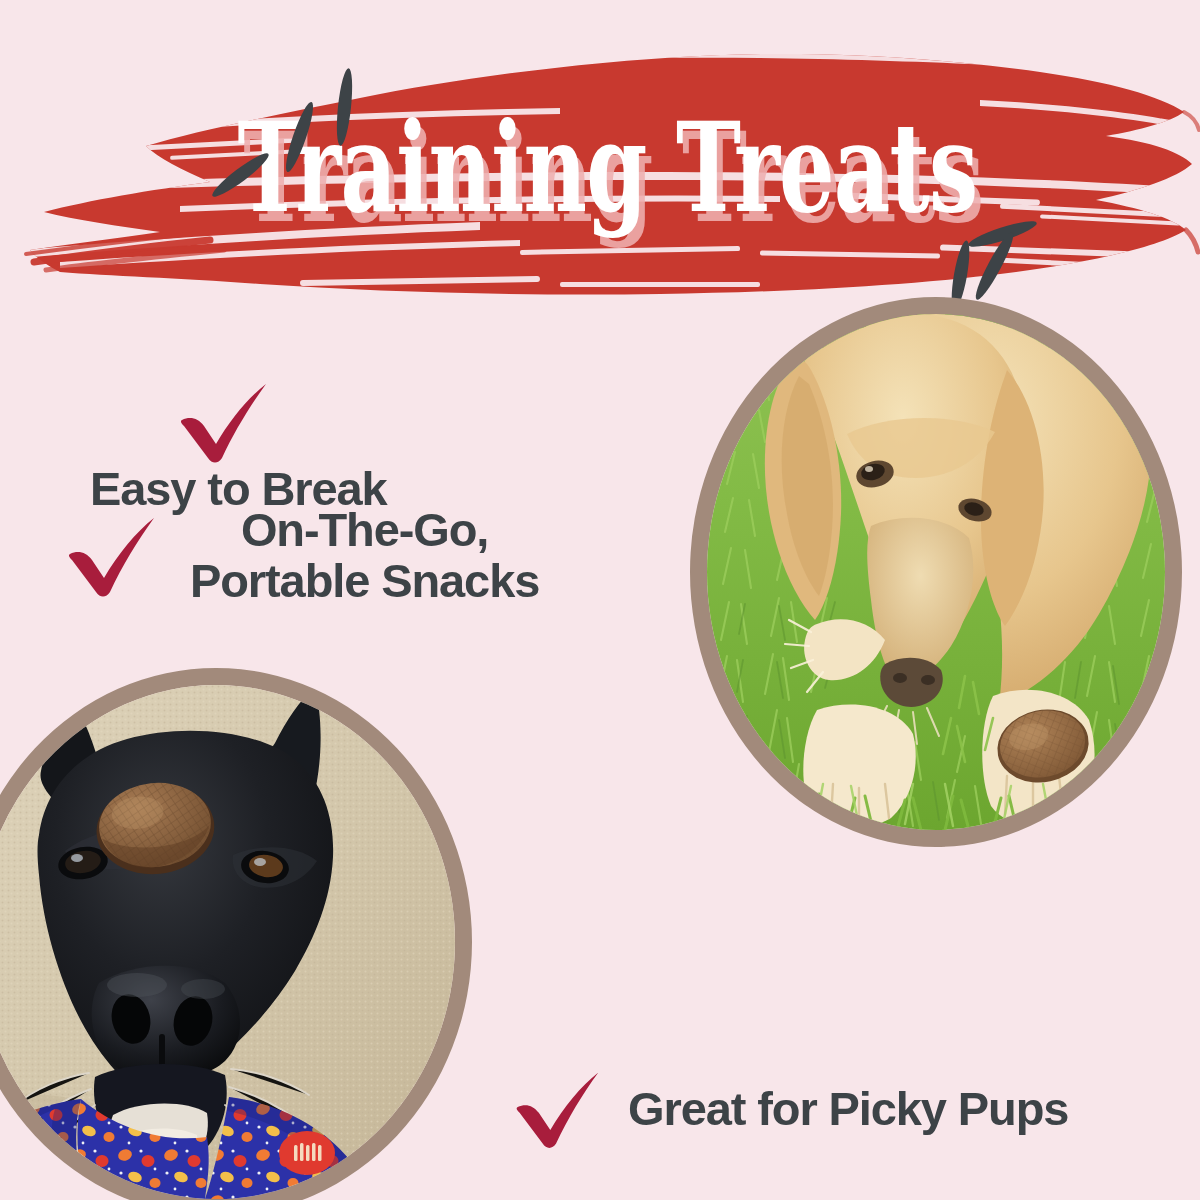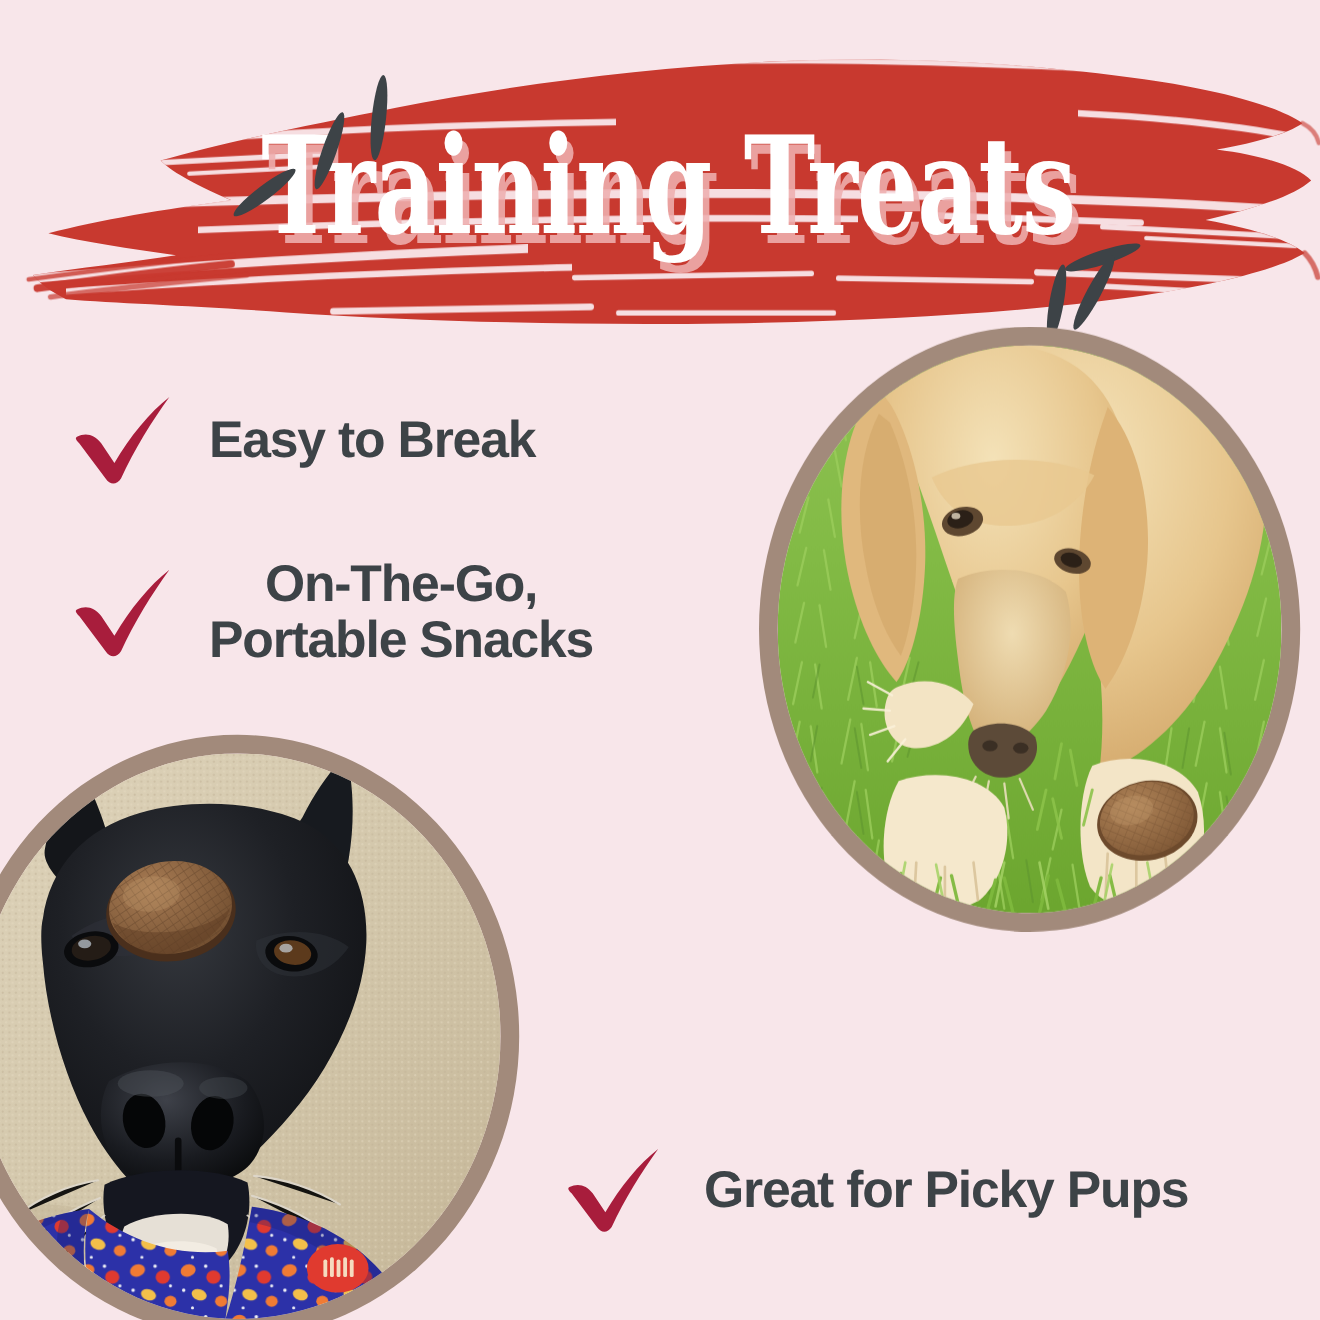--- a/index.html
+++ b/index.html
@@ -116,30 +116,30 @@
   .feature-label {
     color: #3d4347;
     font-family: "Liberation Sans", sans-serif;
     font-weight: bold;
     font-size: 46px;
     line-height: 1.08;
     letter-spacing: -1.1px;
     white-space: pre-line;
   }
 
-  #feature-0 { left: 62px;  top: 357px; }
+  #feature-0 { left: 62px;  top: 380px; flex-direction: column; }
   #feature-0 .feature-label { margin-left: 28px; font-size: 47px; }
 
   #feature-1 { left: 62px;  top: 505px; }
   #feature-1 .feature-label { margin-left: 28px; font-size: 47px; text-align: center; }
 
   #feature-2 { left: 510px; top: 915px; }
   #feature-2 .feature-label { margin-left: 22px; font-size: 47px; }
 
-  #feature-3 { left: 510px; top: 1040px; gap: 12px; }
+  #feature-3 { left: 510px; top: 1068px; }
   #feature-3 .feature-label { margin-left: 22px; font-size: 47px; }
 </style>
 </head>
 <body>
 
 <div id="stage">
 
   <div class="banner">
     <svg viewBox="0 0 1200 330" preserveAspectRatio="none" aria-hidden="true">
       <defs>

